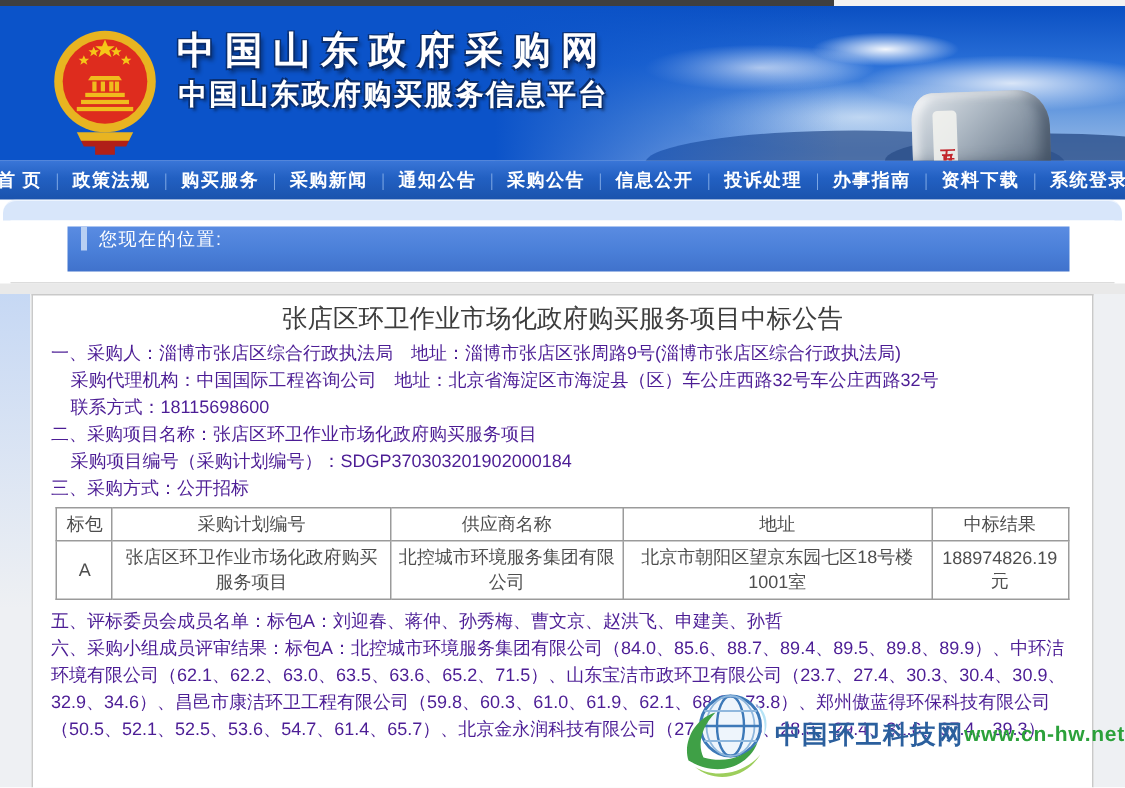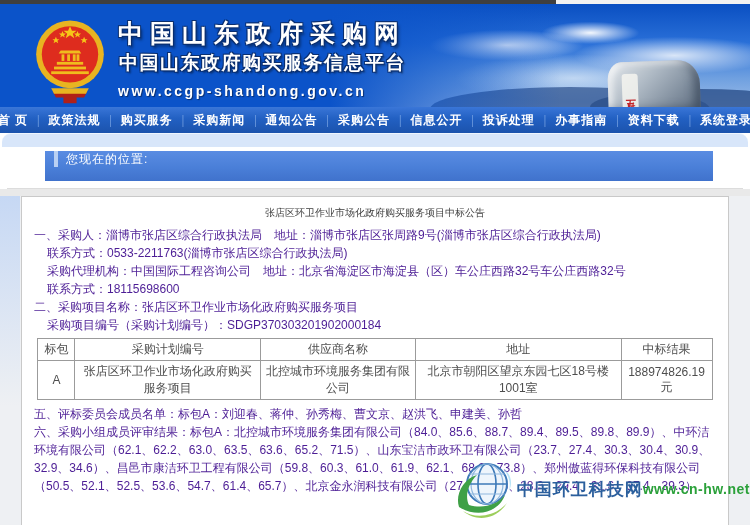--- a/index.html
+++ b/index.html
@@ -61,21 +61,21 @@
   .crumb-accent { width:4px; height:16px; background:#b9d0f3; margin-right:8px; }
   .crumb-label { color:#fff; font-size:12px; letter-spacing:1px; }
   .gap { height:7px; background:#e9e9e9; }
 
   
   .content-area { position:relative; height:331px; background:#eef0f3; }
   .content-area::before { content:""; position:absolute; left:0; top:0; width:20px; height:210px;
     background:linear-gradient(180deg,#c6d8f4 0%, rgba(255,255,255,0) 100%); }
   .content-box { position:relative; margin:0 21px; height:100%; background:#fff;
     border:1px solid #c9c9c9; border-bottom:none; padding:6px 12px 0 12px; }
-  .doc-title { text-align:center; font-size:10px; color:#3d3d3d; line-height:20px; margin-bottom:3px; }
+  .doc-title { text-align:center; font-size:17px; color:#3d3d3d; line-height:20px; margin-bottom:3px; }
   .line { font-size:12px; color:#4c1d95; line-height:18px; }
   .line.ind { padding-left:13px; }
 
   table.award { width:99%; margin:4px auto 5px auto; border-collapse:collapse;padding-left:20px; }
   table.award th, table.award td { border:1px solid #9b9b9b; font-size:12px; color:#4e4e4e;
     font-weight:normal; text-align:center; padding:2px 3px; }
   table.award th { height:20px; }
   table.award td { height:23px; }
   .col-pkg { width:5.5%; } .col-goods { width:27.5%; } .col-supplier { width:23%; }
   .col-addr { width:30.5%; } .col-result { width:13.5%; }
@@ -138,21 +138,20 @@
           <rect x="47" y="44" width="3" height="7"></rect>
         <rect x="26" y="52" width="28" height="3"></rect>
         <rect x="23" y="57" width="34" height="3"></rect>
         <rect x="20" y="62" width="40" height="3"></rect>
       </g>
     </svg>
 
     <div class="head-text">
       <div class="site-title">中国山东政府采购网</div>
       <div class="site-subtitle">中国山东政府购买服务信息平台</div>
-      <div class="site-url">www.ccgp-shandong.gov.cn</div>
     </div>
   </div>
 
   <div class="nav">
     <ul>
         <li>首 页</li>
         <li>政策法规</li>
         <li>购买服务</li>
         <li>采购新闻</li>
         <li>通知公告</li>
@@ -174,25 +173,25 @@
     </div>
   </div>
 
   <div class="gap"></div>
 
   <div class="content-area">
     <div class="content-box">
       <div class="doc-title">张店区环卫作业市场化政府购买服务项目中标公告</div>
       <div id="lines-before">
           <div class="line">一、采购人：淄博市张店区综合行政执法局　地址：淄博市张店区张周路9号(淄博市张店区综合行政执法局)</div>
-          <div class="line ind">联系方式：0533-2211763(淄博市张店区综合行政执法局)</div>
           <div class="line ind">采购代理机构：中国国际工程咨询公司　地址：北京省海淀区市海淀县（区）车公庄西路32号车公庄西路32号</div>
           <div class="line ind">联系方式：18115698600</div>
           <div class="line">二、采购项目名称：张店区环卫作业市场化政府购买服务项目</div>
           <div class="line ind">采购项目编号（采购计划编号）：SDGP370303201902000184</div>
+          <div class="line">三、采购方式：公开招标</div>
         </div>
       <table class="award">
         <colgroup>
           <col class="col-pkg">
             <col class="col-goods">
             <col class="col-supplier">
             <col class="col-addr">
             <col class="col-result">
         </colgroup>
         <thead>

